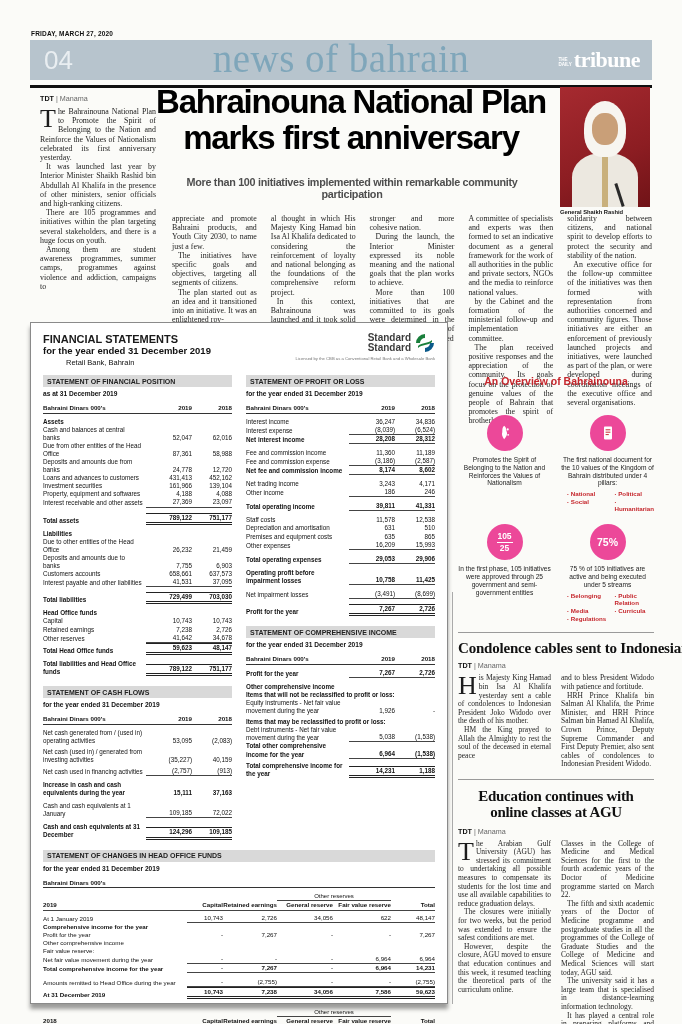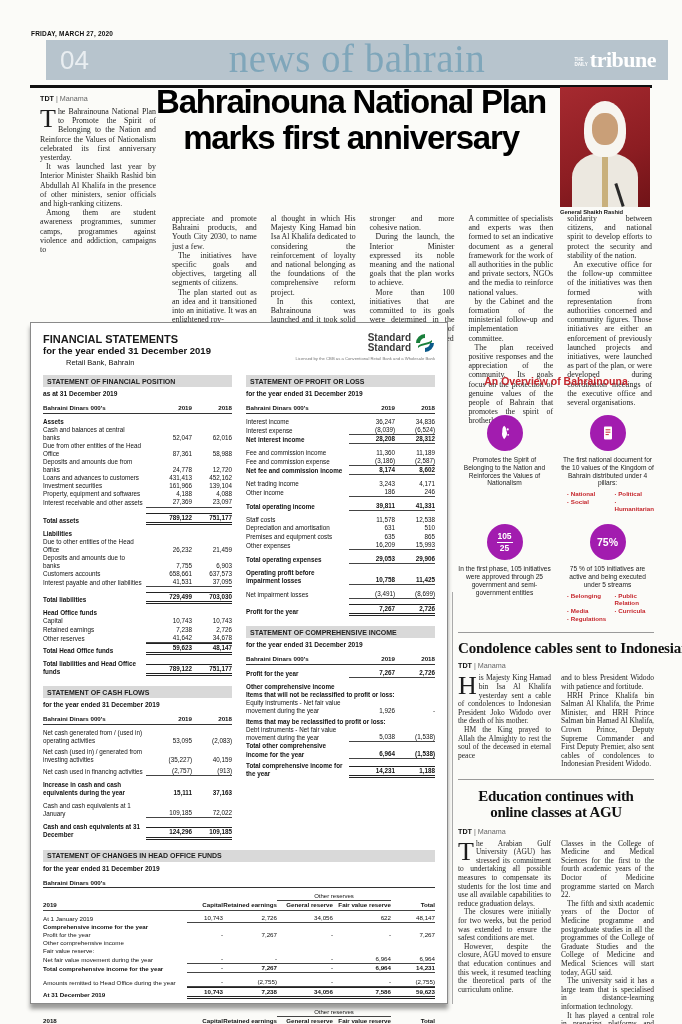--- a/index.html
+++ b/index.html
@@ -1,20 +1,20 @@
 <!DOCTYPE html>
 <html><head>
 <meta charset="utf-8">
 <style>
   html,body{margin:0;padding:0;background:#e8e8e4;}
   .page{position:relative;width:682px;height:1024px;background:#fbfbf8;overflow:hidden;
         font-family:"Liberation Sans",sans-serif;color:#111;}
   
   .mh-date{position:absolute;left:31px;top:30px;font-size:6.5px;font-weight:bold;letter-spacing:.2px;}
-  .mh-bar{position:absolute;left:46px;top:40px;width:622px;height:40px;background:#b7c4cd;}
+  .mh-bar{position:absolute;left:30px;top:40px;width:622px;height:40px;background:#b7c4cd;}
   .mh-page{position:absolute;left:14px;top:5px;font-size:26px;font-weight:300;color:#e9eef1;font-family:"Liberation Sans",sans-serif;}
   .mh-title{position:absolute;left:0;right:0;top:-2px;text-align:center;font-family:"Liberation Serif",serif;
             font-weight:400;font-size:39px;line-height:42px;color:#7fa6ba;letter-spacing:.5px;}
   .mh-brand{position:absolute;right:12px;top:9px;display:flex;align-items:flex-end;gap:2px;}
   .mh-brand-sm{display:flex;flex-direction:column;color:#fff;font-size:4.6px;font-weight:bold;line-height:5px;padding-bottom:4px;}
   .mh-brand-big{font-family:"Liberation Serif",serif;font-weight:bold;font-size:22px;line-height:22px;color:#fff;letter-spacing:-.5px;}
   .mh-rule{position:absolute;left:30px;top:85px;width:622px;height:2.5px;background:#101010;}
   
   .byline{font-size:7.2px;}
   .byline b{font-weight:bold;}
@@ -78,21 +78,21 @@
   .c2{width:56px;text-align:right;}
   .c3{width:58px;text-align:right;}
   .c4{width:44px;text-align:right;}
   .or-span{width:114px;text-align:center;border-bottom:.5px solid #444;font-size:6px;}
   .ch-hd{font-weight:bold;border-bottom:.5px solid #444;padding-bottom:1px;margin-bottom:3px;}
   
   .rail{position:absolute;left:458px;top:375px;width:196px;}
   .ov-title{text-align:center;color:#c5262c;font-weight:bold;font-size:10.5px;margin-bottom:28px;}
   .ov-grid{display:grid;grid-template-columns:1fr 1fr;column-gap:10px;row-gap:12px;}
   .ov-item{text-align:center;}
-  .ov-circle{width:36px;height:36px;border-radius:50%;background:#a21caf;margin:0 auto 5px auto;
+  .ov-circle{width:36px;height:36px;border-radius:50%;background:#ec4899;margin:0 auto 5px auto;
              display:flex;align-items:center;justify-content:center;flex-direction:column;color:#fff;}
   .ov-circle .fracline{width:16px;height:1px;background:#fff;margin:1px 0;}
   .ov-frac{font-size:8.5px;font-weight:bold;line-height:8.5px;}
   .ov-pct{font-size:10.5px;font-weight:bold;text-align:right;}
   .ov-cap{font-size:6.6px;line-height:7.8px;color:#222;}
   .ov-bullets{display:grid;grid-template-columns:1fr 1fr;margin-top:3px;column-gap:2px;row-gap:1px;}
   .bullet{color:#c5262c;font-size:6.2px;font-weight:bold;text-align:left;padding-left:6px;line-height:7px;}
   .bullet::before{content:"· ";}
   .rail-rule{height:.8px;background:#9a9a9a;margin:10px 0 8px 0;}
   .vert-rule{position:absolute;left:452px;top:592px;width:.8px;height:412px;background:#aaa;}
@@ -123,27 +123,29 @@
   <div class="mh-rule"></div>
 
   <div class="lead-byline byline">
     <b>TDT</b>
     <span class="city">|</span>
     <span class="city">Manama</span>
   </div>
   <div class="lead-col1 serifbody">
       <p><span class="drop">T</span>he Bahrainouna National Plan to Promote the Spirit of Belonging to the Nation and Reinforce the Values of Nationalism celebrated its first anniversary yesterday.</p>
       <p>It was launched last year by Interior Minister Shaikh Rashid bin Abdullah Al Khalifa in the presence of other ministers, senior officials and high-ranking citizens.</p>
+      <p>There are 105 programmes and initiatives within the plan targeting several stakeholders, and there is a huge focus on youth.</p>
       <p>Among them are student awareness programmes, summer camps, programmes against violence and addiction, campaigns to</p>
     </div>
 
   <div class="headline">
     <div>Bahrainouna National Plan</div>
     <div>marks first anniversary</div>
   </div>
+  <div class="subhead">More than 100 initiatives implemented within remarkable community participation</div>
 
   <div class="photo">
     <div class="ph-thobe"></div>
     <div class="ph-trim"></div>
     <div class="ph-ghutra"></div>
     <div class="ph-face"></div>
     <div class="ph-mic"></div>
   </div>
   <div class="photo-cap">General Shaikh Rashid</div>
 

